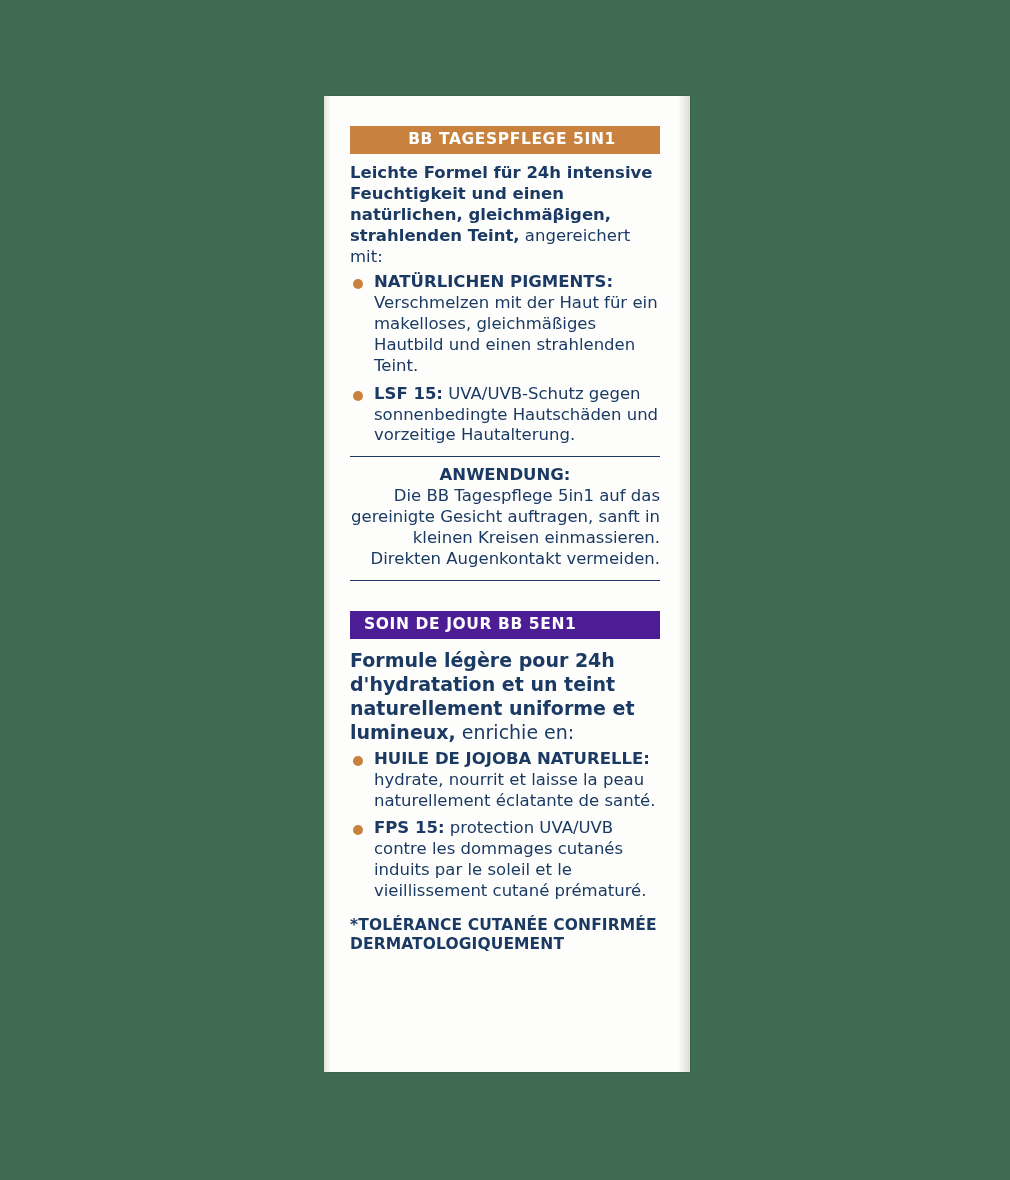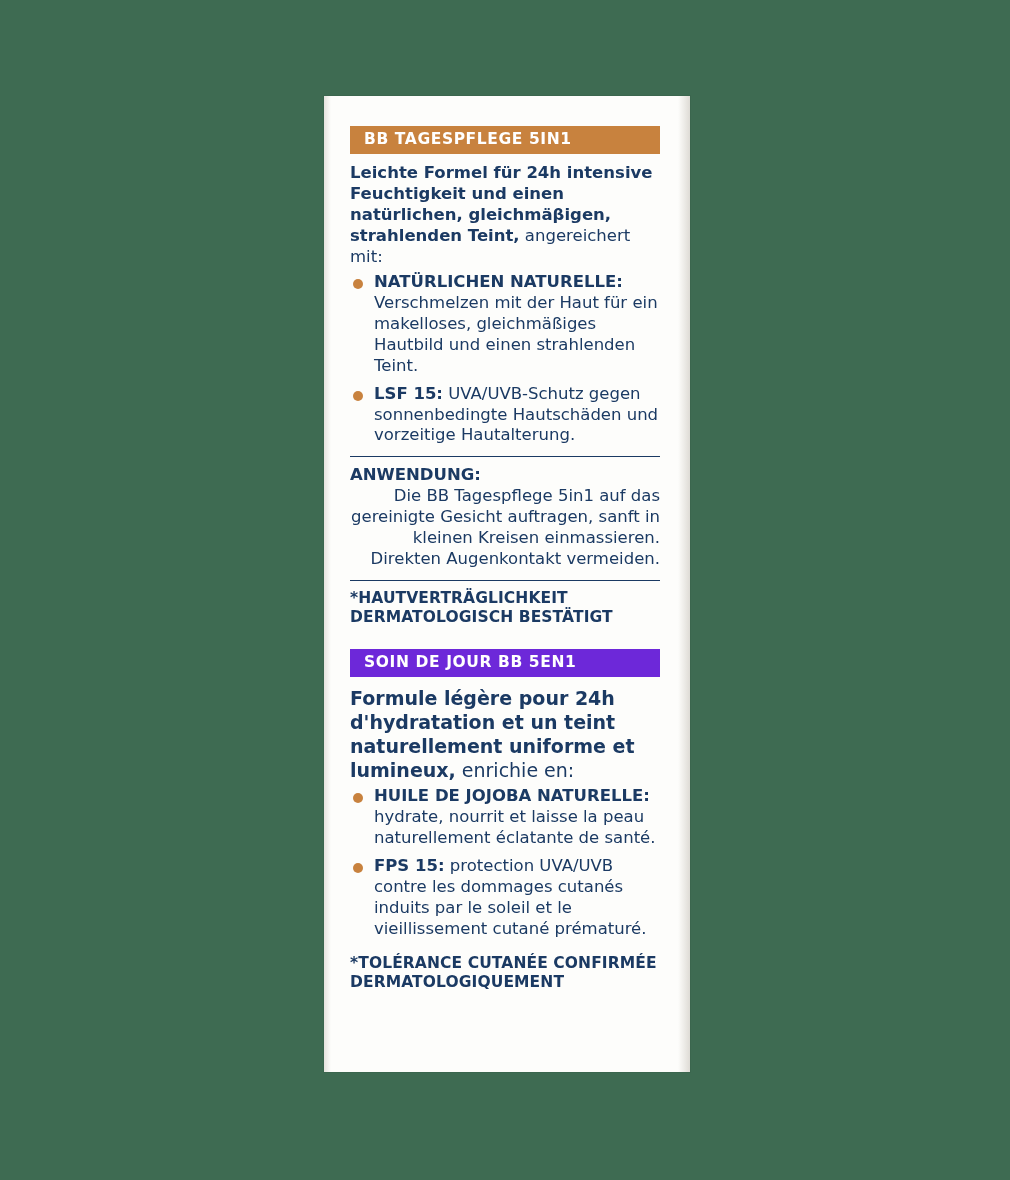--- a/index.html
+++ b/index.html
@@ -115,20 +115,21 @@
     border-top: 1.6px solid #1b3a63;
     margin: 10px 0 8px 0;
   }
 
   .sect-title {
     color: #1b3a63;
     font-size: 16.5px;
     font-weight: bold;
     line-height: 1.2;
     margin: 0 0 1px 0;
+    text-align: center;
   }
   .sect-body {
     color: #1b3a63;
     font-size: 16.5px;
     line-height: 1.27;
     margin: 0;
     text-align: right;
   }
   .claim {
     color: #1b3a63;
@@ -145,50 +146,49 @@
   .fr .lede { font-size: 19px; }
 </style>
 </head>
 <body style="background: rgb(62, 107, 82);">
 
 <div class="scene">
 
   <div class="box">
     <div class="panel">
 
-      <div class="bar" style="background: rgb(200, 130, 62);">BB TAGESPFLEGE 5IN1</div>
+      <div class="bar" style="background: rgb(200, 130, 62); text-align: center;">BB TAGESPFLEGE 5IN1</div>
 
       <p class="lede">
         <span>Leichte Formel für 24h intensive Feuchtigkeit und einen natürlichen, gleichmäβigen, strahlenden Teint,</span><span class="thin"> angereichert mit:</span>
       </p>
 
       <ul class="bullets">
         <li>
           <span class="dot" style="background: rgb(200, 130, 62);"></span>
-          <b>NATÜRLICHEN NATURELLE:</b><span> Verschmelzen mit der Haut für ein makelloses, gleichmäßiges Hautbild und einen strahlenden Teint.</span>
+          <b>NATÜRLICHEN PIGMENTS:</b><span> Verschmelzen mit der Haut für ein makelloses, gleichmäßiges Hautbild und einen strahlenden Teint.</span>
         </li>
         <li>
           <span class="dot" style="background: rgb(200, 130, 62);"></span>
           <b>LSF 15:</b><span>  UVA/UVB-Schutz gegen sonnenbedingte Hautschäden und vorzeitige Hautalterung.</span>
         </li>
       </ul>
 
       <hr class="rule">
 
       <p class="sect-title">ANWENDUNG:</p>
       <p class="sect-body">Die BB Tagespflege 5in1 auf das gereinigte Gesicht auftragen, sanft in kleinen Kreisen einmassieren. Direkten Augenkontakt vermeiden.</p>
 
       <hr class="rule">
 
-      <p class="claim">*HAUTVERTRÄGLICHKEIT DERMATOLOGISCH BESTÄTIGT</p>
 
       <div class="block-gap-lg"></div>
 
       <div class="fr">
-        <div class="bar" style="background: #6d28d9;">SOIN DE JOUR BB 5EN1</div>
+        <div class="bar" style="background: #4c1d95;">SOIN DE JOUR BB 5EN1</div>
 
         <p class="lede">
           <span>Formule légère pour 24h d'hydratation et un teint naturellement uniforme et lumineux,</span><span class="thin"> enrichie en:</span>
         </p>
 
         <ul class="bullets">
           <li>
             <span class="dot" style="background: rgb(200, 130, 62);"></span>
             <b>HUILE DE JOJOBA NATURELLE:</b><span> hydrate, nourrit et laisse la peau naturellement éclatante de santé.</span>
           </li>

